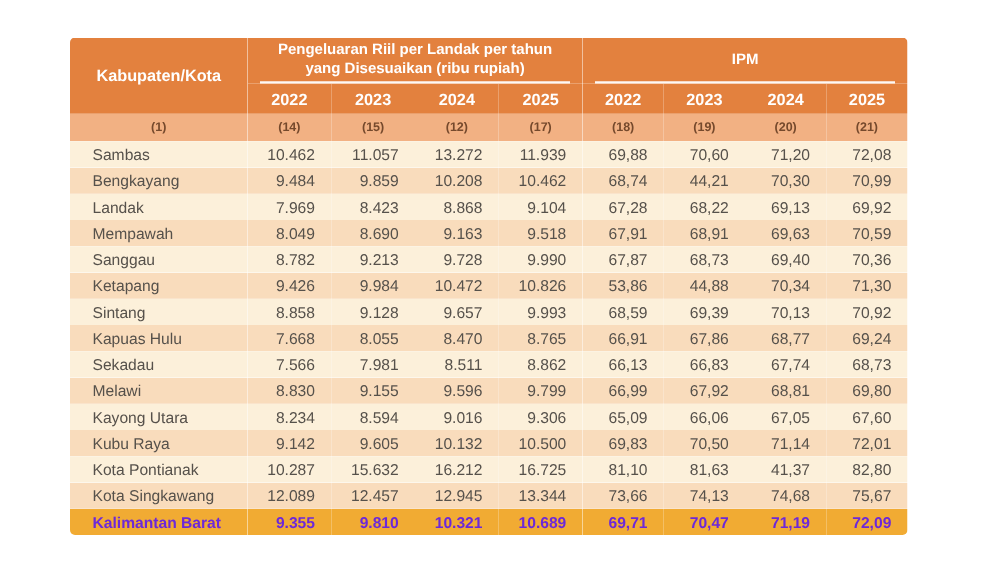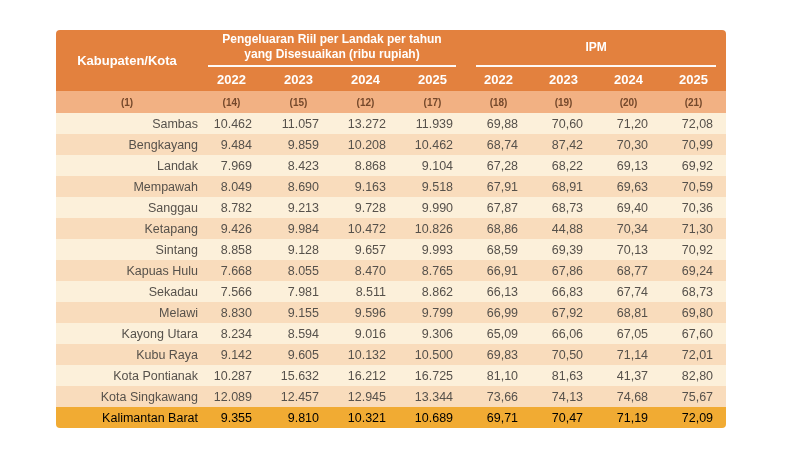--- a/index.html
+++ b/index.html
@@ -32,22 +32,22 @@
   
   tr.hrow-nums td{
     height:22px;background:#F2B183;color:#75492C;
     font-size:10px;font-weight:bold;text-align:center;padding:0;
   }
 
   
   tbody td{height:21px;font-size:12.5px;color:#56514B;padding:0;}
   tbody tr.odd  td{background:#FCF0DA;}
   tbody tr.even td{background:#F9DCBC;}
-  tbody tr.total td{background:#F1AB33;color:#000000;font-weight:normal;}
-  td.rowlabel{text-align:right;padding-left:18px;}
+  tbody tr.total td{background:#F1AB33;color:#6d28d9;font-weight:bold;}
+  td.rowlabel{text-align:left;padding-left:18px;}
   td.num{text-align:right;padding-right:13px;}
 </style>
 </head>
 <body>
 
 <div class="page">
   <div class="table-wrap">
     <table>
       <colgroup>
         <col style="width:142px">
@@ -104,21 +104,21 @@
             <td class="num">71,20</td>
             <td class="num">72,08</td>
           </tr>
           <tr class="even">
             <td class="rowlabel">Bengkayang</td>
             <td class="num">9.484</td>
             <td class="num">9.859</td>
             <td class="num">10.208</td>
             <td class="num">10.462</td>
             <td class="num">68,74</td>
-            <td class="num">87,42</td>
+            <td class="num">44,21</td>
             <td class="num">70,30</td>
             <td class="num">70,99</td>
           </tr>
           <tr class="odd">
             <td class="rowlabel">Landak</td>
             <td class="num">7.969</td>
             <td class="num">8.423</td>
             <td class="num">8.868</td>
             <td class="num">9.104</td>
             <td class="num">67,28</td>
@@ -147,21 +147,21 @@
             <td class="num">68,73</td>
             <td class="num">69,40</td>
             <td class="num">70,36</td>
           </tr>
           <tr class="even">
             <td class="rowlabel">Ketapang</td>
             <td class="num">9.426</td>
             <td class="num">9.984</td>
             <td class="num">10.472</td>
             <td class="num">10.826</td>
-            <td class="num">68,86</td>
+            <td class="num">53,86</td>
             <td class="num">44,88</td>
             <td class="num">70,34</td>
             <td class="num">71,30</td>
           </tr>
           <tr class="odd">
             <td class="rowlabel">Sintang</td>
             <td class="num">8.858</td>
             <td class="num">9.128</td>
             <td class="num">9.657</td>
             <td class="num">9.993</td>

